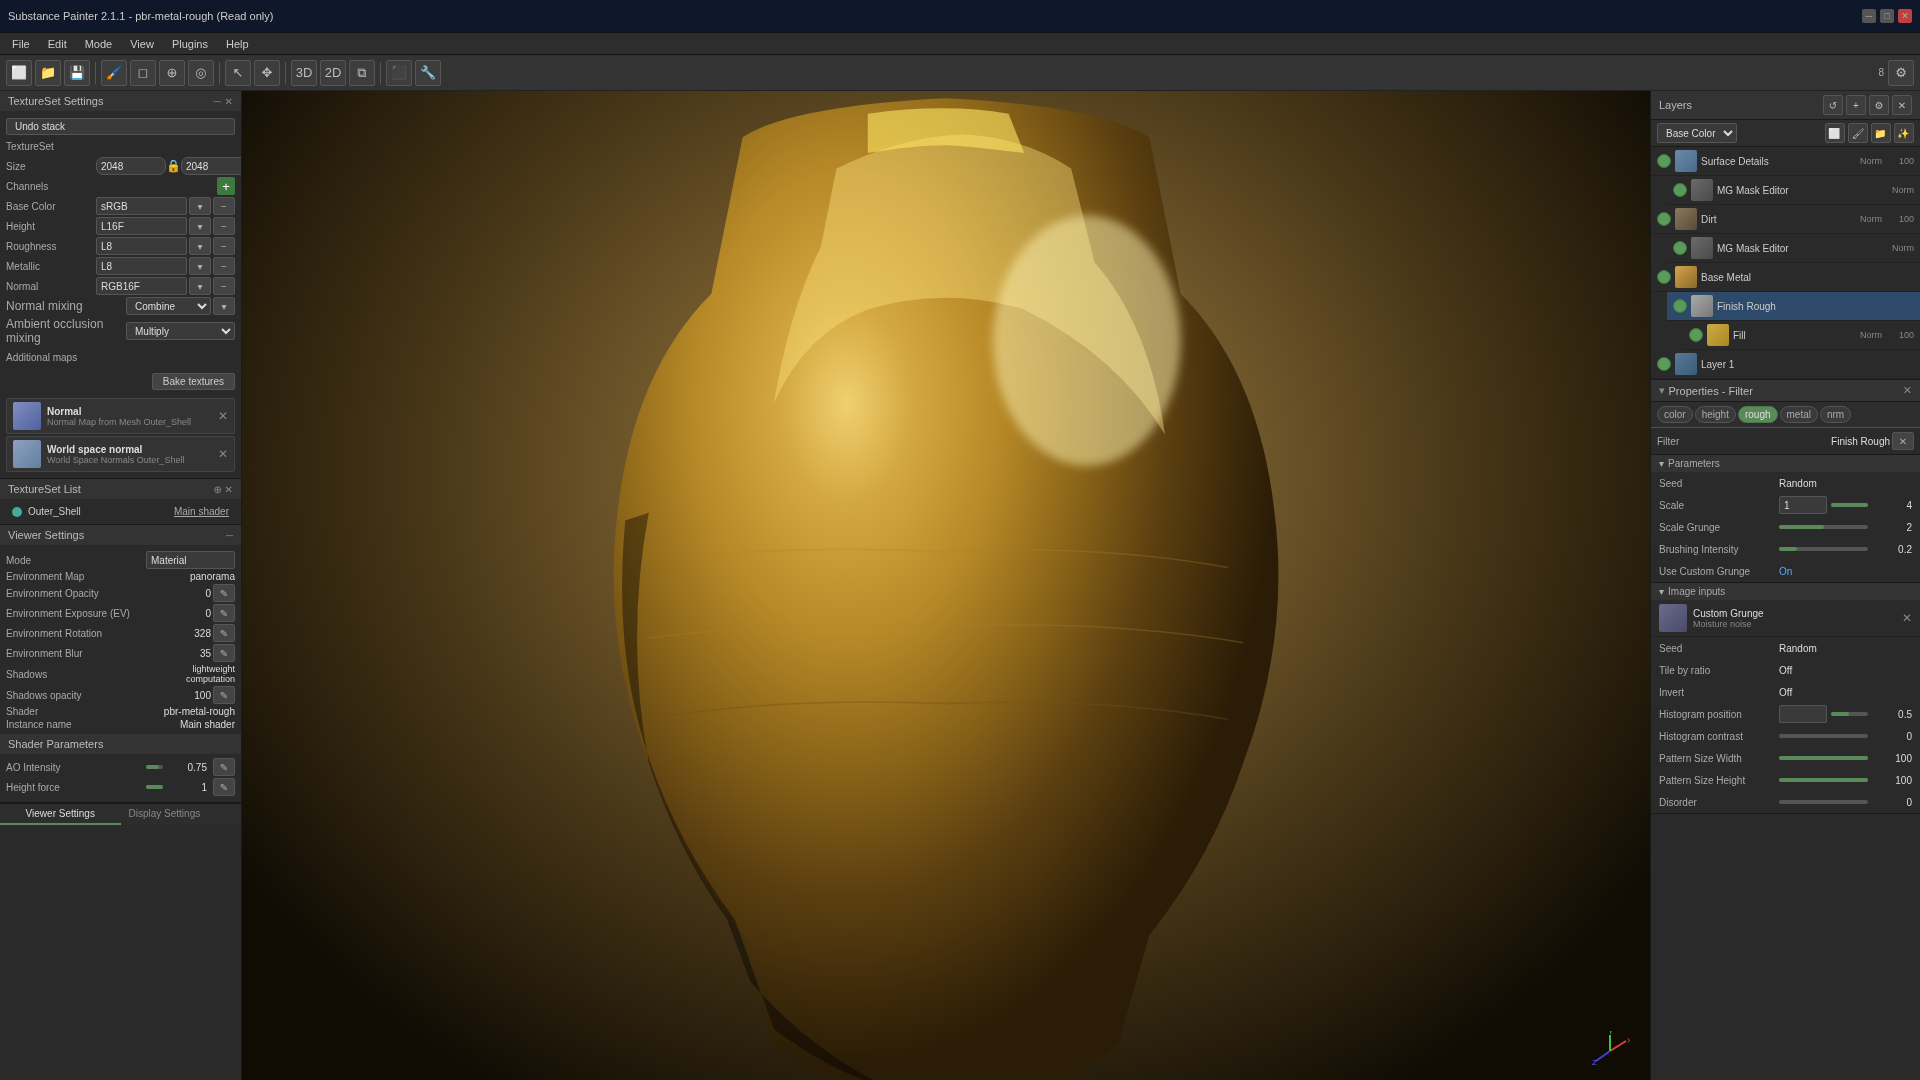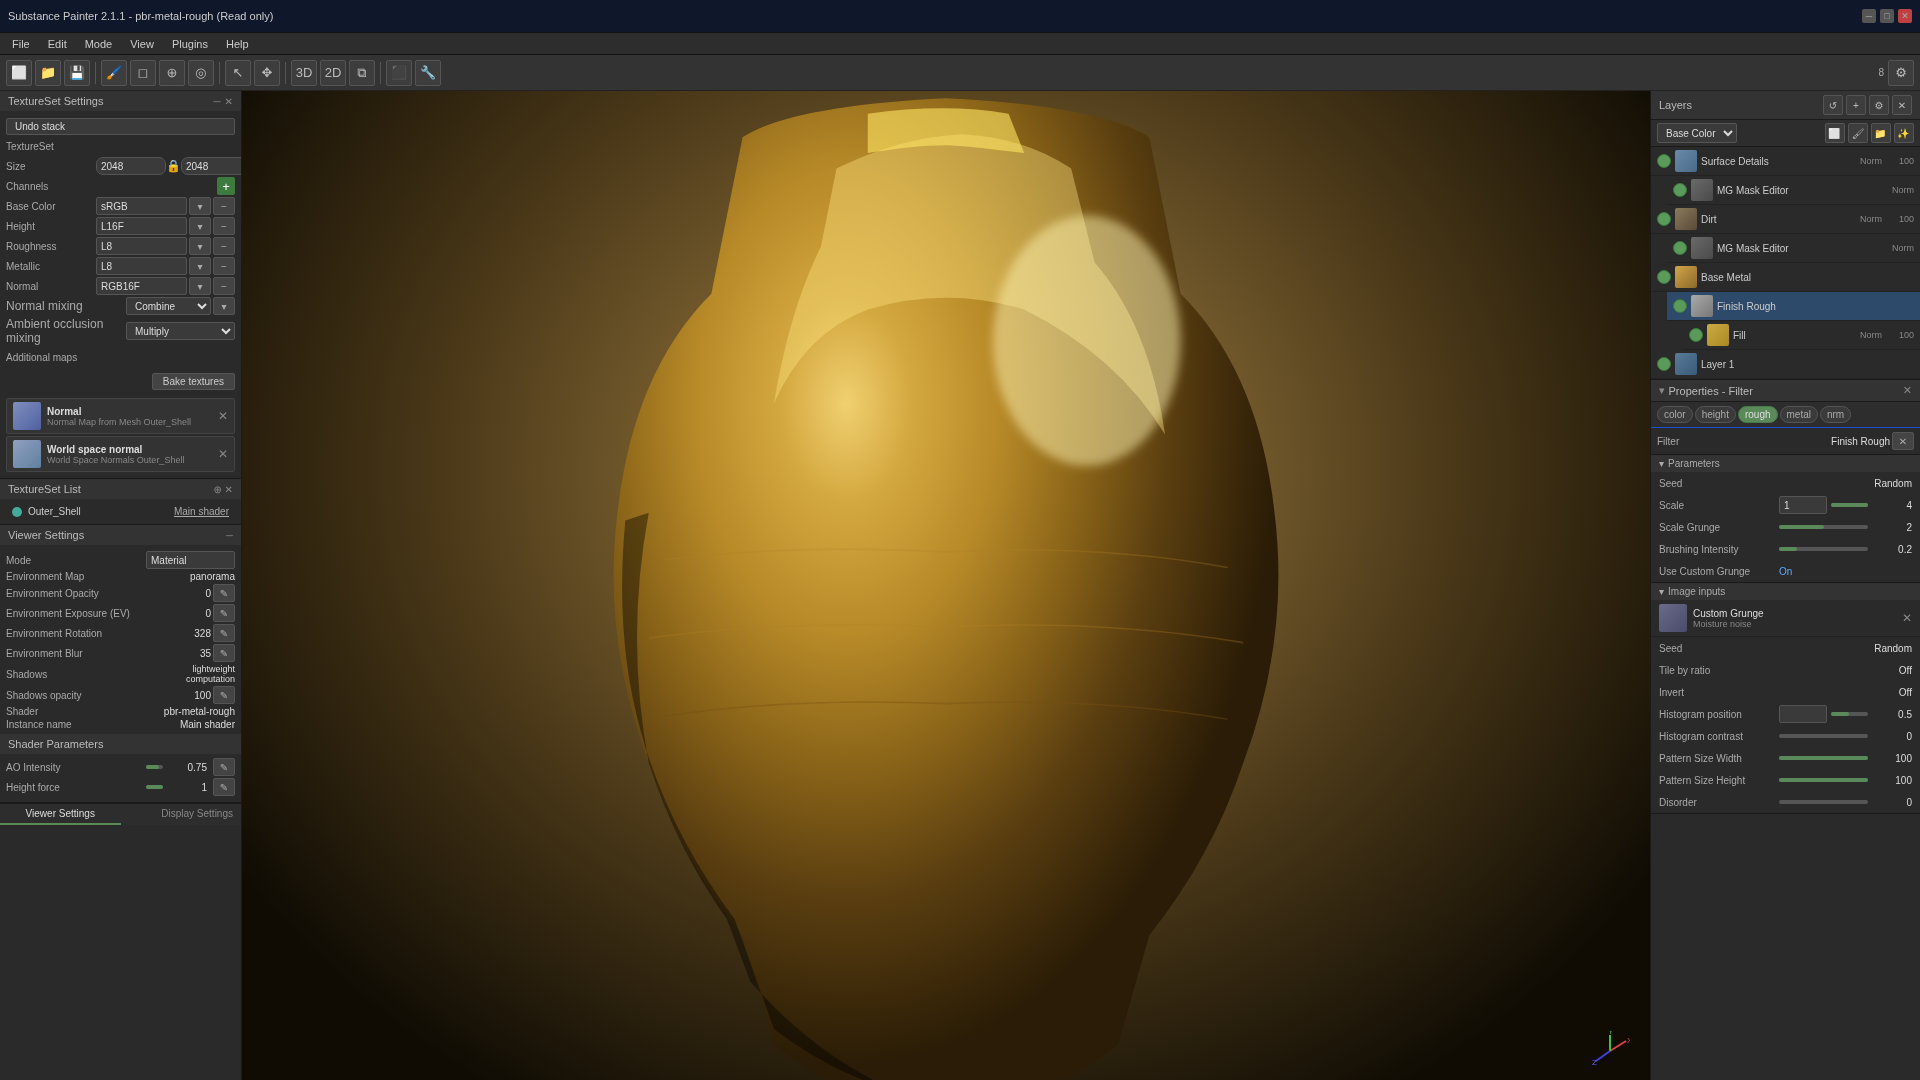--- a/index.html
+++ b/index.html
@@ -91,21 +91,21 @@
     .prop-filter-tags { display: flex; gap: 2px; padding: 4px 6px; background: #2d2d2d; border-bottom: 1px solid #1d4ed8; flex-wrap: wrap; }
     .filter-tag { padding: 2px 6px; border-radius: 10px; font-size: 10px; cursor: pointer; background: #3a3a3a; border: 1px solid #555; color: #aaa; }
     .filter-tag.active { background: #5a8a5a; border-color: #4a7a4a; color: #ddd; }
     .filter-name-row { display: flex; align-items: center; padding: 4px 6px; border-bottom: 1px solid #1a1a1a; }
     .filter-name-label { color: #aaa; font-size: 10px; flex: 1; }
     .filter-name-val { color: #ddd; font-size: 10px; }
     .prop-section { border-bottom: 1px solid #1a1a1a; }
     .prop-section-header { background: #333; padding: 3px 8px; font-size: 10px; color: #aaa; cursor: pointer; display: flex; align-items: center; gap: 4px; }
     .prop-row { display: flex; align-items: center; padding: 2px 8px; min-height: 22px; }
     .prop-label { width: 120px; color: #aaa; font-size: 10px; flex-shrink: 0; }
-    .prop-val { flex: 1; color: #ddd; font-size: 10px; text-align: right; }
+    .prop-val { flex: 1; color: #ddd; font-size: 10px; }
     .prop-input { flex: 1; background: #3a3a3a; border: 1px solid #555; border-radius: 2px; padding: 1px 4px; color: #ddd; font-size: 10px; height: 18px; }
     .prop-slider-row { flex: 1; display: flex; align-items: center; gap: 4px; }
     .prop-slider { flex: 1; height: 4px; background: #555; border-radius: 2px; }
     .prop-num { width: 40px; text-align: right; color: #ddd; font-size: 10px; }
     .toggle-val { color: #5af; font-size: 10px; }
     .image-input-row { display: flex; align-items: center; padding: 4px 8px; gap: 6px; border-bottom: 1px solid #222; }
     .img-thumb { width: 28px; height: 28px; border-radius: 2px; background: #556; flex-shrink: 0; }
     .img-info { flex: 1; }
     .img-name { color: #ddd; font-size: 10px; }
     .img-sub { color: #888; font-size: 9px; }
@@ -382,21 +382,21 @@
               <span class="prop-num">1</span>
               <div class="field-icon">✎</div>
             </div>
           </div>
         </div>
       </div>
     </div>
 
     <div style="display:flex;border-top:1px solid #1a1a1a;background:#2d2d2d;">
       <div style="flex:1;padding:4px 8px;text-align:center;cursor:pointer;color:#ddd;font-size:10px;border-bottom:2px solid #5a8a5a;">Viewer Settings</div>
-      <div style="flex:1;padding:4px 8px;text-align:right;cursor:pointer;color:#888;font-size:10px;">Display Settings</div>
+      <div style="flex:1;padding:4px 8px;text-align:left;cursor:pointer;color:#888;font-size:10px;">Display Settings</div>
     </div>
   </div>
 
   <div id="viewport">
     <div class="viewport-label">Material</div>
     <div class="viewport-3d">
 
       <svg width="100%" height="100%" viewBox="0 0 900 780" preserveAspectRatio="xMidYMid slice" style="position:absolute;top:0;left:0;">
         <defs>
           <radialGradient id="bg-grad" cx="50%" cy="40%" r="60%">

